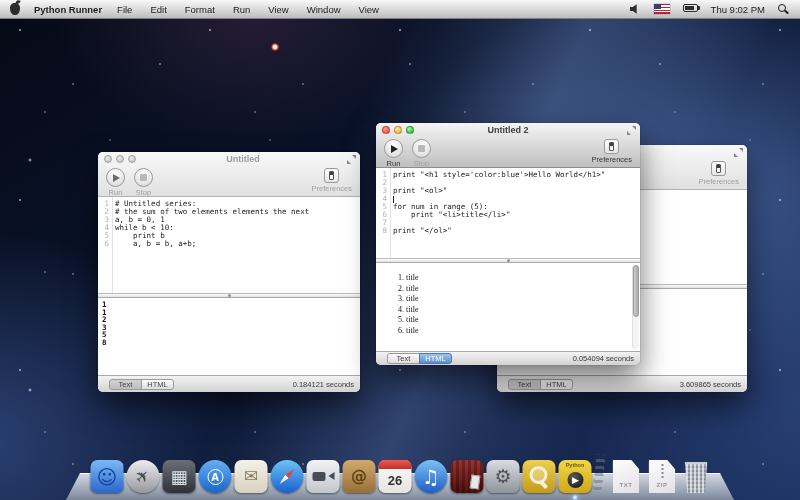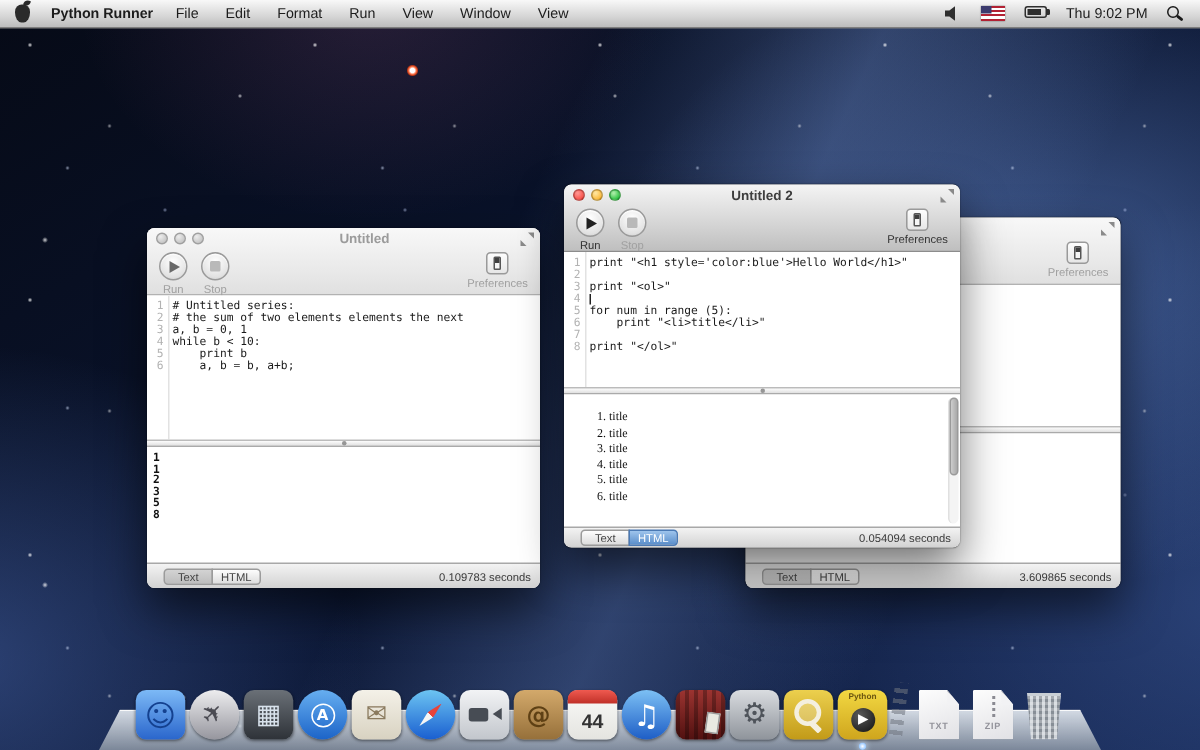--- a/index.html
+++ b/index.html
@@ -322,21 +322,21 @@
           <div class="out-line">3</div>
           <div class="out-line">5</div>
           <div class="out-line">8</div>
         </div>
     </div>
     <div class="bottombar">
       <div class="segs">
         <span class="seg on-dim">Text</span>
         <span class="seg">HTML</span>
       </div>
-      <span class="statusbar-text">0.109783 seconds</span>
+      <span class="statusbar-text">0.184121 seconds</span>
     </div>
   </div>
 
   <div class="window" id="win-center">
     <div class="header">
       <div class="titlebar">
         <div class="lights">
           <span class="light red"></span>
           <span class="light yel"></span>
           <span class="light grn"></span>
@@ -470,21 +470,21 @@
         <span class="glyph"></span>
 
       </div>
         <div class="dock-icon contacts" style="--bg1: #d3a96b; --bg2: #96703a; --fg: #5e4014;">
 
         <span class="glyph">@</span>
 
       </div>
         <div class="dock-icon ical" style="--bg1: #fbfbf9; --bg2: #e4e4e0; --fg: #333333;">
 
-        <span class="glyph">44</span>
+        <span class="glyph">26</span>
 
       </div>
         <div class="dock-icon itunes" style="--bg1: #7cc0f4; --bg2: #1e5ec6; --fg: #ffffff;">
 
         <span class="glyph">♫</span>
 
       </div>
         <div class="dock-icon photobooth" style="--bg1: #9c3431; --bg2: #511110; --fg: #ffffff;">
 
         <span class="glyph"></span>

